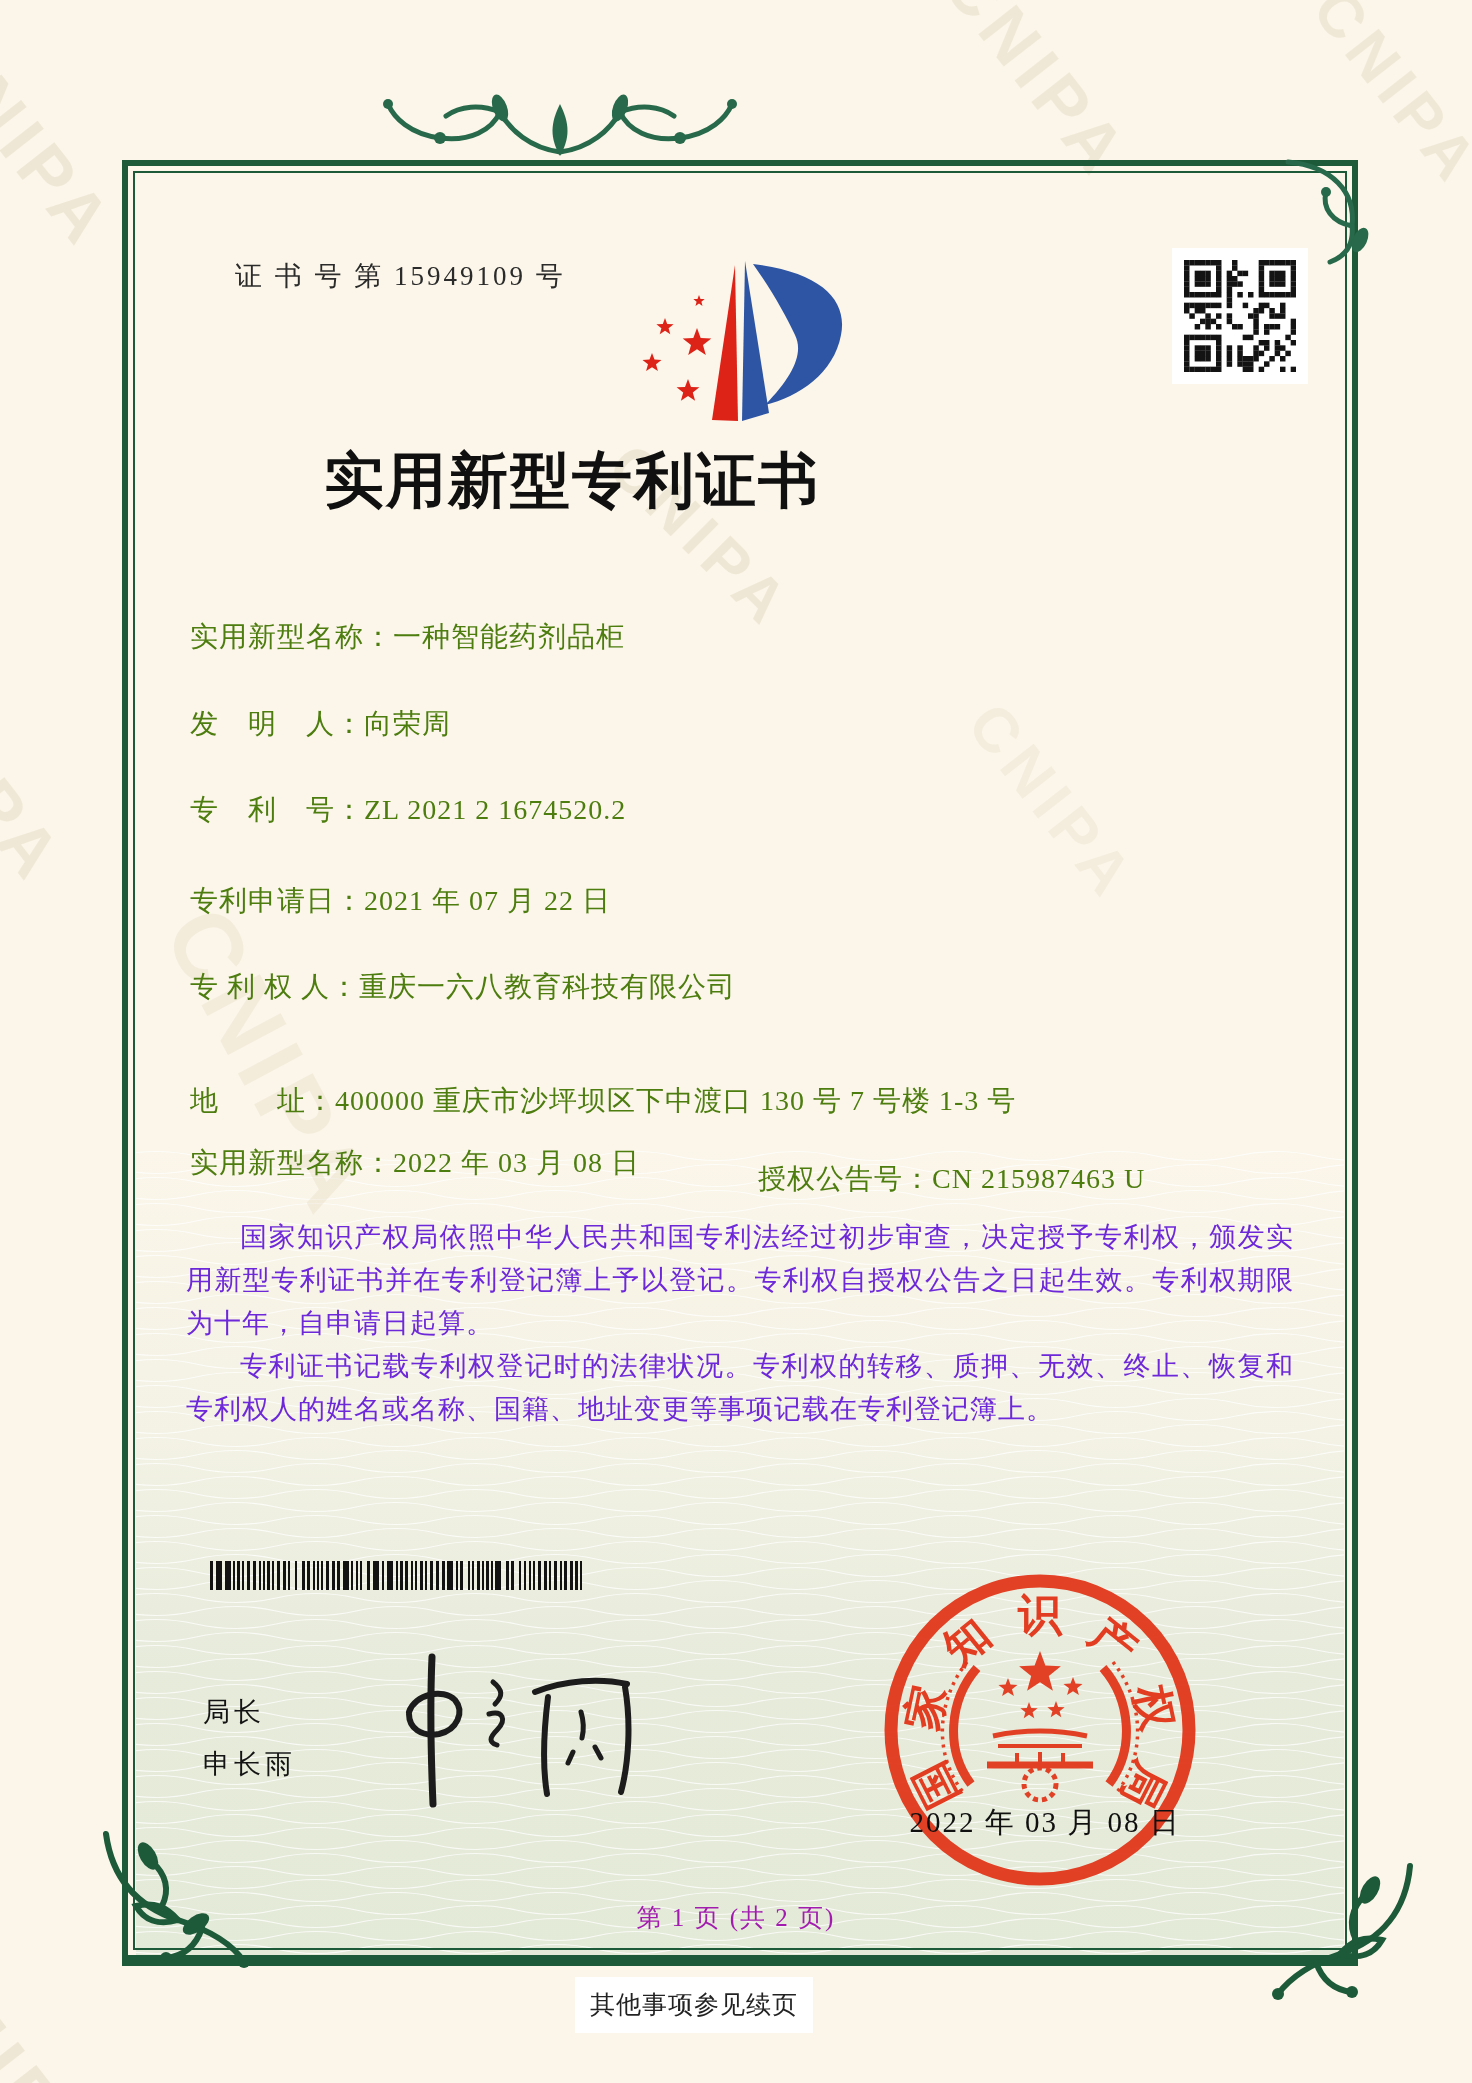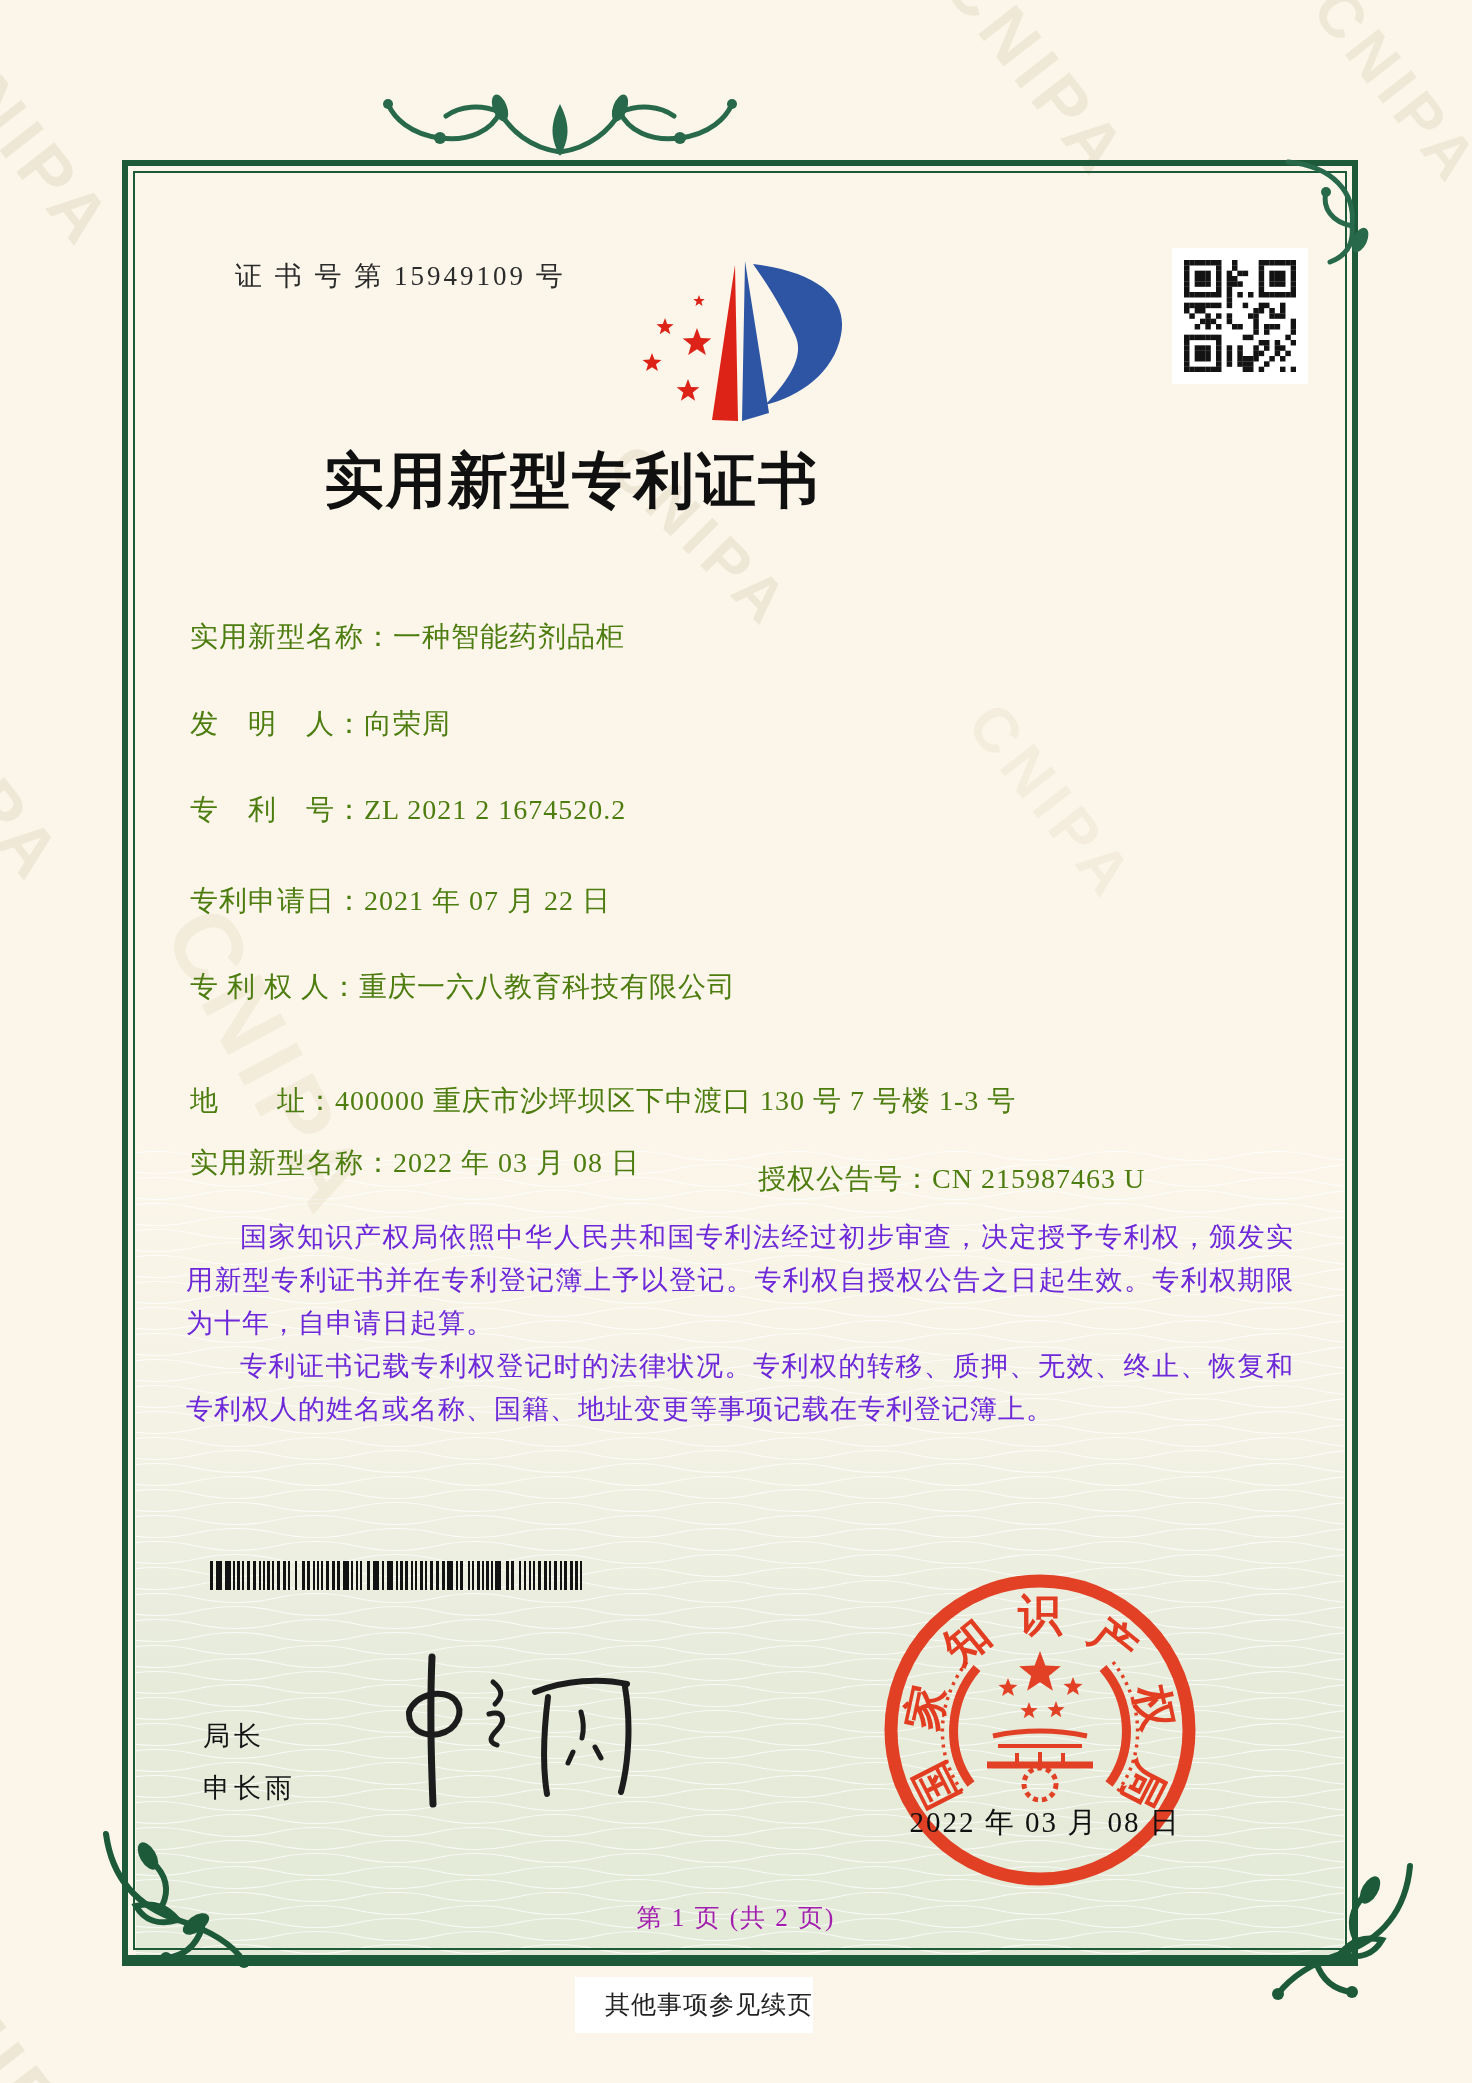--- a/index.html
+++ b/index.html
@@ -19,26 +19,26 @@
   .guilloche svg{position:absolute;left:0;top:0;}
   .content{position:absolute;left:0;top:0;width:100%;height:100%;z-index:3;}
   .cert-no{position:absolute;left:190px;top:258px;font-size:27px;letter-spacing:3px;color:#2b2b2b;margin-left:45px;}
   .title{position:absolute;left:300px;top:441px;width:520px;text-align:right;font-size:60px;
          font-weight:bold;letter-spacing:2px;color:#101010;}
   .field-row{position:absolute;left:190px;width:1110px;font-size:28px;line-height:34px;color:#4d7c0f;letter-spacing:1px;}
   .grant-right{position:absolute;left:568px;top:16px;}
   .paras{position:absolute;left:186px;top:1216px;width:1108px;}
   .paras p{margin:0;font-size:27px;line-height:43px;text-indent:2em;text-align:justify;letter-spacing:1px;color:#6d28d9;}
   .officer{position:absolute;font-family:"Liberation Sans","DejaVu Sans",sans-serif;font-weight:500;
-           font-size:27px;letter-spacing:4px;color:#141414;margin-top:24px;}
+           font-size:27px;letter-spacing:4px;color:#141414;}
   .seal-date{position:absolute;left:890px;top:1803px;width:310px;text-align:center;font-size:29px;
              letter-spacing:2px;color:#101010;z-index:4;}
   .page-number{position:absolute;left:486px;top:1901px;width:500px;text-align:center;font-size:25px;color:#a21caf;letter-spacing:2px;}
   .note-box{position:absolute;left:575px;top:1977px;width:238px;height:56px;line-height:56px;background:#ffffff;
-            text-align:right;font-size:25px;letter-spacing:1px;color:#222;z-index:3;}
+            text-align:center;font-size:25px;letter-spacing:1px;color:#222;z-index:3;}
   .qr-patch{position:absolute;left:1172px;top:248px;width:136px;height:136px;background:#ffffff;z-index:3;}
   .qr-patch svg{position:absolute;left:12px;top:12px;}
   .ornament{position:absolute;z-index:2;pointer-events:none;}
 </style>
 </head>
 <body>
 
 <div class="page">
 
   <span class="wm" style="left:-25px;top:15px;font-size:70px;transform:rotate(52deg);opacity:.55">CNIPA</span>

